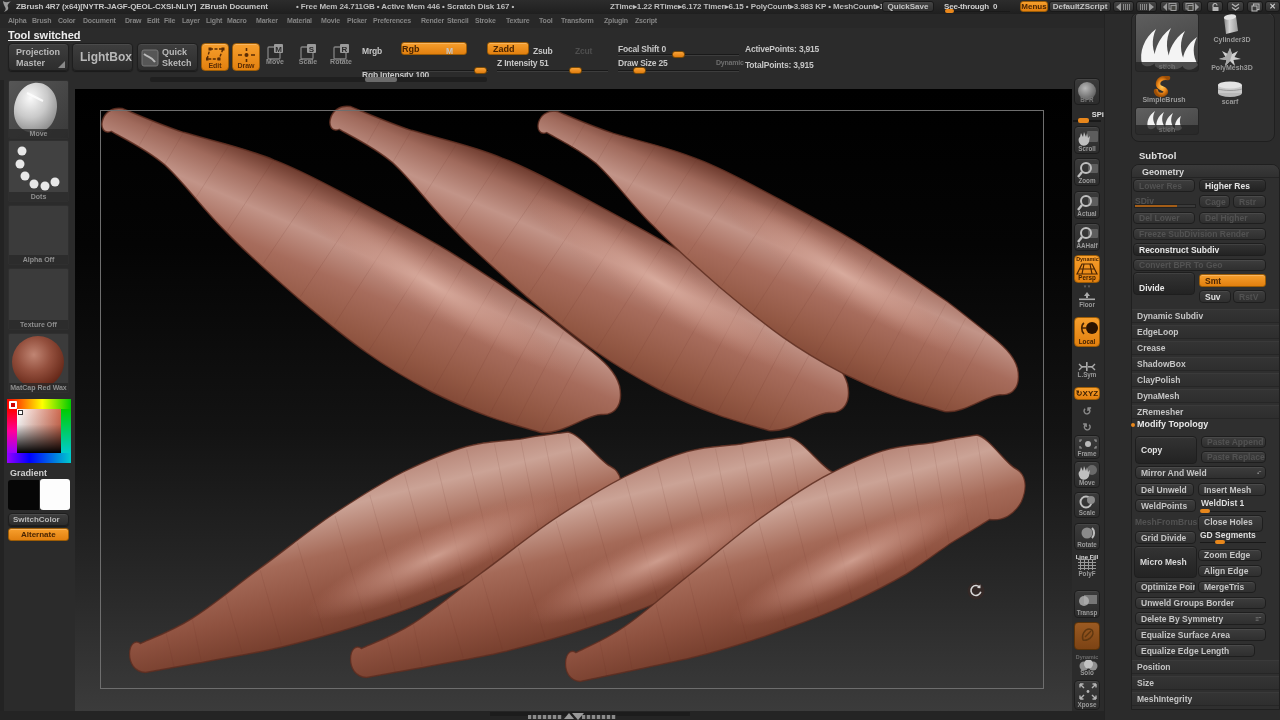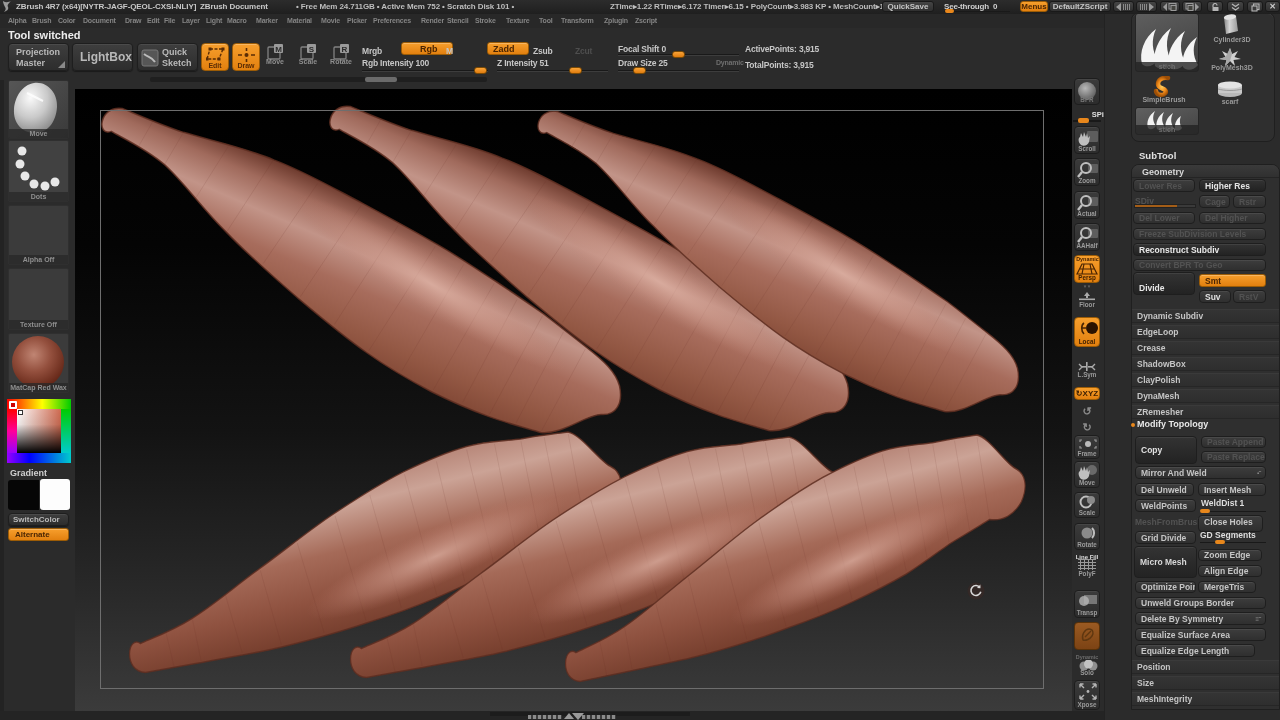--- a/index.html
+++ b/index.html
@@ -9,21 +9,21 @@
 .obtn{position:absolute;background:linear-gradient(#f79f2d,#e2800f);border:1px solid #9c5c06;border-radius:4px;box-shadow:inset 0 1px 0 rgba(255,255,255,.25);color:#4a2503;font-weight:bold;}
 .dim{color:#565656;} .slbl.dim{color:#4e4e4e;}
 .lbl{position:absolute;font-weight:bold;color:#bdbdbd;}
 
 #titlebar{position:absolute;left:0;top:0;width:1280px;height:14px;z-index:20;background:linear-gradient(#2c2c2c,#1f1f1f);color:#b4b4b4;}
 #titlebar .t{position:absolute;top:2px;font-size:8px;font-weight:bold;white-space:nowrap;letter-spacing:-0.1px;}
 .tbtn{position:absolute;top:1px;height:11px;background:linear-gradient(#454545,#303030);border:1px solid #191919;border-radius:3px;color:#c6c6c6;font-size:8px;font-weight:bold;text-align:center;line-height:10px;}
 
 #menubar{position:absolute;left:0;top:14px;width:1280px;height:14px;background:#282828;}
 #menubar span{position:absolute;top:3px;font-size:7px;font-weight:bold;color:#848484;letter-spacing:-0.2px;}
-#toolmsg{position:absolute;left:8px;top:29px;font-size:11px;font-weight:bold;color:#ececec;}
+#toolmsg{position:absolute;left:8px;top:29px;font-size:11px;font-weight:bold;color:#ececec;text-decoration:underline;}
 
 .ticon{position:absolute;font-size:7px;font-weight:bold;color:#8f8f8f;text-align:center;}
 .slider-track{position:absolute;height:2px;background:#191919;border-bottom:1px solid #3d3d3d;}
 .slider-h{position:absolute;width:13px;height:7px;background:linear-gradient(#f9a338,#e07c0e);border:1px solid #7a4a05;border-radius:3px;}
 .slbl{position:absolute;font-size:8.5px;font-weight:bold;color:#c6c6c6;white-space:nowrap;letter-spacing:-0.2px;}
 
 #leftbar{position:absolute;left:0;top:80px;width:75px;height:640px;background:#2b2b2b;}
 .thumb{position:absolute;left:8px;width:61px;background:#3c3c3c;border:1px solid #2f2f2f;border-radius:2px;}
 .thumb .cap{position:absolute;left:0;bottom:0;width:100%;font-size:7px;font-weight:bold;color:#8f8f8f;text-align:center;background:rgba(40,40,40,.75);line-height:9px;}
 
@@ -44,21 +44,21 @@
 .rlbl{position:absolute;color:#c5c5c5;font-size:8.5px;font-weight:bold;white-space:nowrap;}
 </style></head>
 <body>
 <div id="root">
 <div id="titlebar">
   <svg class="ab" style="left:1px;top:0px" width="13" height="13" viewBox="0 0 13 13">
         <path d="M2 1 C5 3 8 2 10 1 C7 4 6 5 7 7 C8 9 6 11 3 12 C5 10 5 8 4 7 C3 5 2 3 2 1Z" fill="#9a9a9a"></path>
       </svg>
   <span class="t" style="left:16px;color:#c8c8c8">ZBrush 4R7 (x64)[NYTR-JAGF-QEOL-CXSI-NLIY]</span>
   <span class="t" style="left:200px;color:#c8c8c8">ZBrush Document</span>
-  <span class="t" style="left:296px;color:#bdbdbd">• Free Mem 24.711GB • Active Mem 752 • Scratch Disk 101 •</span>
+  <span class="t" style="left:296px;color:#bdbdbd">• Free Mem 24.711GB • Active Mem 446 • Scratch Disk 167 •</span>
   <span class="t" style="left:610px;color:#bdbdbd">ZTime▸1.22 RTime▸6.172 Timer▸6.15 • PolyCount▸3.983 KP • MeshCount▸1</span>
   <div class="tbtn" style="left:882px;width:52px;">QuickSave</div>
   <span class="t" style="left:944px;color:#d0d0d0;font-size:8px;letter-spacing:-0.2px">See-through&nbsp;&nbsp;0</span>
   <div class="ab" style="left:944px;top:11px;width:66px;height:1px;background:#191919"></div>
   <div class="ab" style="left:945px;top:9px;width:9px;height:4px;background:#e8871c;border-radius:2px"></div>
   <div class="tbtn" style="left:1020px;width:28px;background:linear-gradient(#f79f2d,#e2800f);border-color:#9c5c06;color:#4a2503">Menus</div>
   <div class="tbtn" style="left:1049px;width:62px;">DefaultZScript</div>
   <div class="tbtn" style="left:1113px;width:21px"><svg width="15" height="8" viewBox="0 0 15 8" style="margin-top:1px">
           <path d="M5 0 L0 4 L5 8 Z" fill="#9a9a9a"></path>
           <g stroke="#8a8a8a" stroke-width="1">
@@ -166,26 +166,26 @@
   </div>
   <div class="ticon" style="left:328px;top:2px;width:26px;height:26px">
     <svg width="17" height="16" viewBox="0 0 17 16">
           <rect x="1" y="3" width="12" height="12" rx="1" fill="none" stroke="#828282" stroke-width="1.3"></rect>
           <rect x="7" y="0" width="9" height="9" rx="1" fill="#9a9a9a"></rect>
           <text x="11.5" y="7.5" font-size="8" font-weight="bold" fill="#2c2c2c" text-anchor="middle">R</text>
         </svg>
     <div style="margin-top:-3px">Rotate</div>
   </div>
   <span class="slbl" style="left:362px;top:4px">Mrgb</span>
-  <div class="obtn" style="left:401px;top:0px;width:52px;height:13px;font-size:9px;line-height:12px;padding-left:18px;border-radius:3px">Rgb</div>
+  <div class="obtn" style="left:401px;top:0px;width:66px;height:13px;font-size:9px;line-height:12px;padding-left:0;border-radius:3px">Rgb</div>
   <span class="slbl" style="left:446px;top:4px">M</span>
   <div class="obtn" style="left:487px;top:0px;width:42px;height:13px;font-size:9px;line-height:12px;padding-left:5px;border-radius:3px">Zadd</div>
   <span class="slbl" style="left:533px;top:4px">Zsub</span>
   <span class="slbl dim" style="left:575px;top:4px">Zcut</span>
-  <span class="slbl" style="left:362px;top:16px">Rgb Intensity 100</span>
+  <span class="slbl" style="left:362px;top:28px">Rgb Intensity 100</span>
   <div class="slider-track" style="left:362px;top:28px;width:126px"></div>
   <div class="slider-h" style="left:474px;top:25px"></div>
   <span class="slbl" style="left:497px;top:16px">Z Intensity 51</span>
   <div class="slider-track" style="left:497px;top:28px;width:111px"></div>
   <div class="slider-h" style="left:569px;top:25px"></div>
   <span class="slbl" style="left:618px;top:2px">Focal Shift 0</span>
   <div class="slider-track" style="left:618px;top:12px;width:121px"></div>
   <div class="slider-h" style="left:672px;top:9px"></div>
   <span class="slbl" style="left:618px;top:16px">Draw Size 25</span>
   <div class="slider-track" style="left:618px;top:28px;width:121px"></div>
@@ -252,21 +252,21 @@
     <div class="ab" style="left:0;top:10px;width:10px;height:44px;background:linear-gradient(#f00,#f09 50%,#90f)"></div>
     <div class="ab" style="left:54px;top:10px;width:10px;height:44px;background:linear-gradient(#0c0,#0cc)"></div>
     <div class="ab" style="left:10px;top:10px;width:44px;height:44px;background:linear-gradient(to bottom,rgba(0,0,0,0) 0%,rgba(0,0,0,.08) 35%,#000 100%),linear-gradient(to right,#fff,#cf6a50)"></div>
     <div class="ab" style="left:2px;top:2px;width:8px;height:8px;border:2px solid #fff;background:#c00;border-radius:1px"></div>
     <div class="ab" style="left:11px;top:11px;width:5px;height:5px;border:1px solid #333;background:#fff"></div>
   </div>
   <div class="lbl" style="left:10px;top:388px;font-size:9px;color:#cfcfcf">Gradient</div>
   <div class="ab" style="left:8px;top:400px;width:31px;height:30px;background:#060606;border-radius:3px 0 0 3px"></div>
   <div class="ab" style="left:40px;top:399px;width:30px;height:31px;background:#fdfdfd;border-radius:3px"></div>
   <div class="btn" style="left:8px;top:433px;width:61px;height:13px;font-size:8px;line-height:12px;padding-left:4px">SwitchColor</div>
-  <div class="obtn" style="left:8px;top:448px;width:61px;height:13px;font-size:8px;line-height:12px;padding-left:6px;border-radius:3px">Alternate</div>
+  <div class="obtn" style="left:8px;top:448px;width:61px;height:13px;font-size:8px;line-height:12px;padding-left:12px;border-radius:3px">Alternate</div>
 </div>
 <div class="ab" style="left:0;top:80px;width:4px;height:640px;background:#232323"></div>
 
 <div id="canvas">
 <svg width="997" height="622" viewBox="0 0 997 622" style="position:absolute;left:0;top:0">
 <defs>
 <linearGradient id="gt" gradientUnits="userSpaceOnUse" x1="342" y1="118" x2="264" y2="298">
  <stop offset="0" stop-color="#6d3a2d"></stop>
             <stop offset="0.12" stop-color="#a06a5c"></stop>
  <stop offset="0.28" stop-color="#c29488"></stop>
@@ -541,21 +541,21 @@
   <div class="ab" style="left:27px;top:165px;width:147px;height:13px;background:linear-gradient(#3a3a3a,#303030);border-radius:7px 7px 0 0;border-bottom:1px solid #242424"></div>
   <div class="lbl" style="left:37px;top:167px;font-size:9px;color:#d8d8d8">Geometry</div>
   <div class="rbtn d" style="left:28px;top:179px;width:62px;height:13px;line-height:12px">Lower Res</div>
   <div class="rbtn" style="left:94px;top:179px;width:67px;height:13px;line-height:12px;background:linear-gradient(#333,#222);color:#e4e4e4">Higher Res</div>
   <div class="rlbl" style="left:30px;top:196px;color:#525252">SDiv</div>
   <div class="ab" style="left:29px;top:204px;width:62px;height:4px;background:linear-gradient(to right,#a35d17 70%,#3a3a3a 70%);border:1px solid #222"></div>
   <div class="rbtn d" style="left:94px;top:195px;width:31px;height:13px;line-height:12px">Cage</div>
   <div class="rbtn d" style="left:128px;top:195px;width:33px;height:13px;line-height:12px">Rstr</div>
   <div class="rbtn d" style="left:28px;top:212px;width:62px;height:12px;line-height:11px">Del Lower</div>
   <div class="rbtn d" style="left:94px;top:212px;width:67px;height:12px;line-height:11px">Del Higher</div>
-  <div class="rbtn d" style="left:28px;top:228px;width:133px;height:12px;line-height:11px">Freeze SubDivision Levels</div>
+  <div class="rbtn d" style="left:28px;top:228px;width:133px;height:12px;line-height:11px">Freeze SubDivision Render</div>
   <div class="rbtn" style="left:28px;top:243px;width:133px;height:13px;line-height:12px;background:linear-gradient(#333,#232323);color:#e8e8e8">Reconstruct Subdiv</div>
   <div class="rbtn d" style="left:28px;top:259px;width:133px;height:12px;line-height:11px">Convert BPR To Geo</div>
   <div class="rbtn" style="left:28px;top:272px;width:62px;height:23px;line-height:30px;background:linear-gradient(#333,#232323);color:#e8e8e8">Divide</div>
   <div class="obtn" style="left:94px;top:274px;width:67px;height:13px;line-height:12px;font-size:8.5px;padding-left:5px;border-radius:3px">Smt</div>
   <div class="rbtn" style="left:94px;top:290px;width:32px;height:13px;line-height:12px;color:#e0e0e0">Suv</div>
   <div class="rbtn d" style="left:128px;top:290px;width:33px;height:13px;line-height:12px">RstV</div>
   <div class="rrow" style="left:27px;top:309px;width:147px">Dynamic Subdiv</div>
   <div class="rrow" style="left:27px;top:325px;width:147px">EdgeLoop</div>
   <div class="rrow" style="left:27px;top:341px;width:147px">Crease</div>
   <div class="rrow" style="left:27px;top:357px;width:147px">ShadowBox</div>

